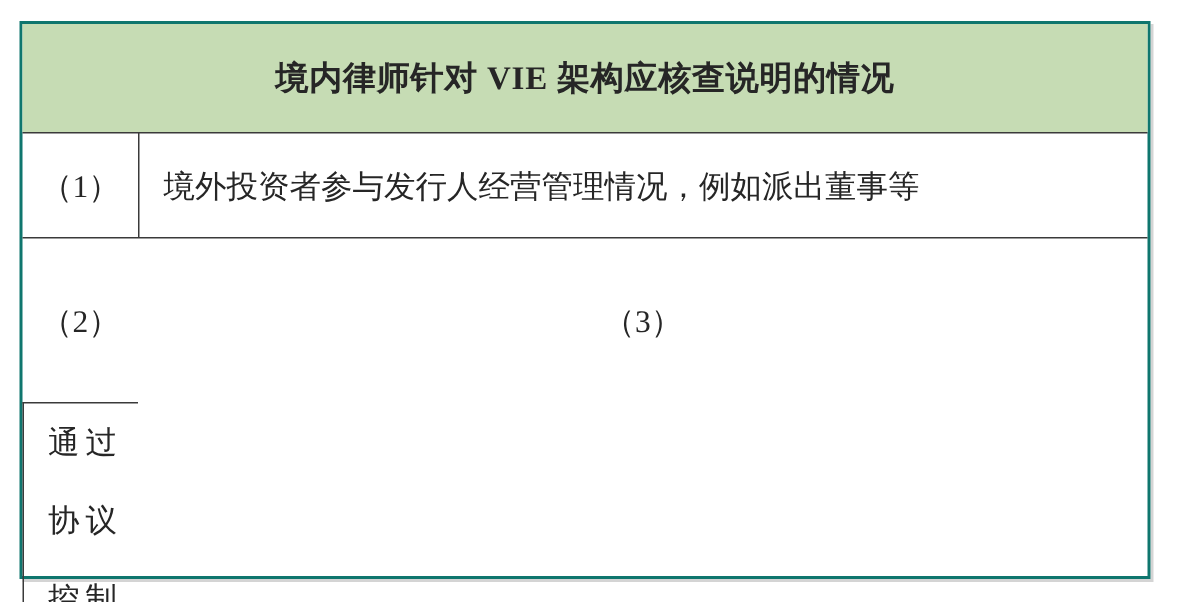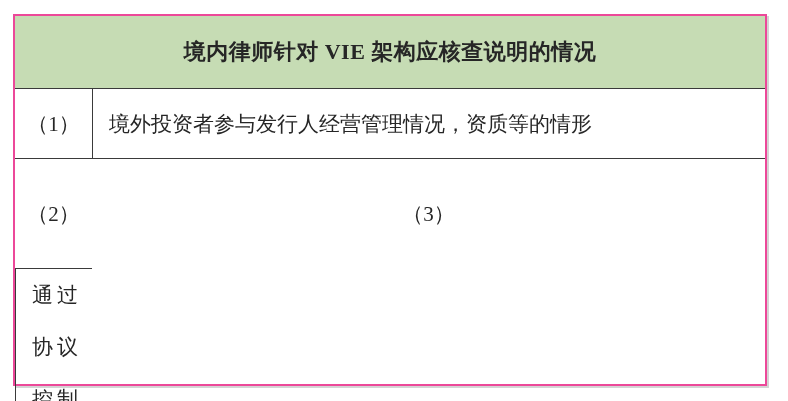--- a/index.html
+++ b/index.html
@@ -10,21 +10,21 @@
     height: 401px;
     overflow: hidden;
     font-family: "Liberation Serif", "DejaVu Serif", serif;
   }
   .table-wrap {
     position: absolute;
     left: 13px;
     top: 14px;
     width: 754px;
     height: 372px;
-    border: 2px solid #ec4899;
+    border: 2px solid #0f766e;
     box-sizing: border-box;
     background: #ffffff;
     box-shadow: 2px 2px 0 rgba(160,160,160,0.45);
     display: grid;
     grid-template-columns: 77px 1fr;
     grid-template-rows: 72px 70px 110px 1fr;
     color: #262626;
   }
   .header-cell {
     grid-column: 1 / 3;
@@ -61,21 +61,21 @@
 <div class="table-wrap">
 
   <div class="header-cell">
     <span>境内律师针对 VIE 架构应核查说明的情况</span>
   </div>
 
   <div class="num-cell">
     <span>（1）</span>
   </div>
   <div class="text-cell">
-    <span>境外投资者参与发行人经营管理情况，资质等的情形</span>
+    <span>境外投资者参与发行人经营管理情况，例如派出董事等</span>
   </div>
 
   <div class="num-cell">
     <span>（2）</span>
   </div>
 
   <div class="num-cell">
     <span>（3）</span>
   </div>
   <div class="text-cell">

